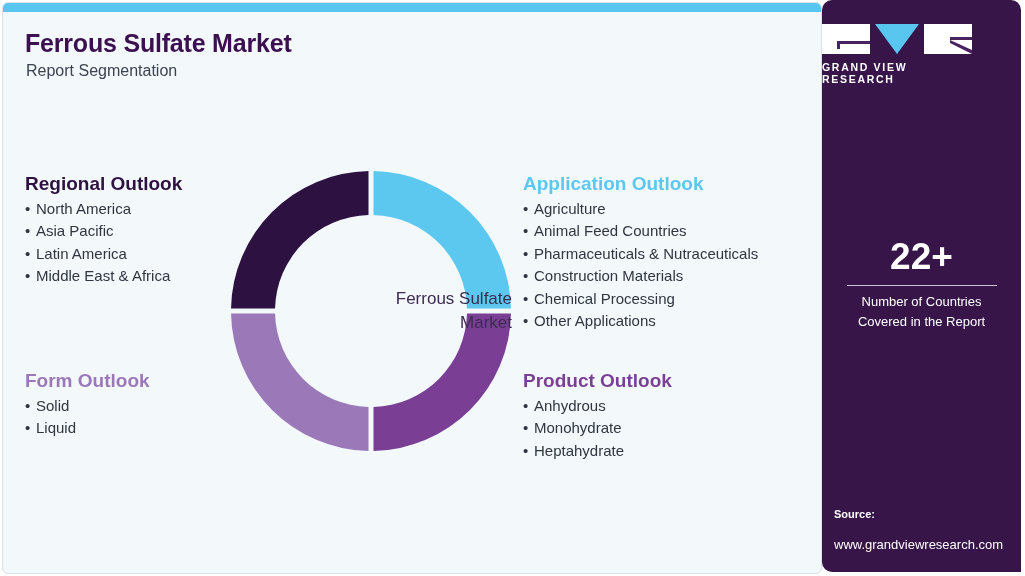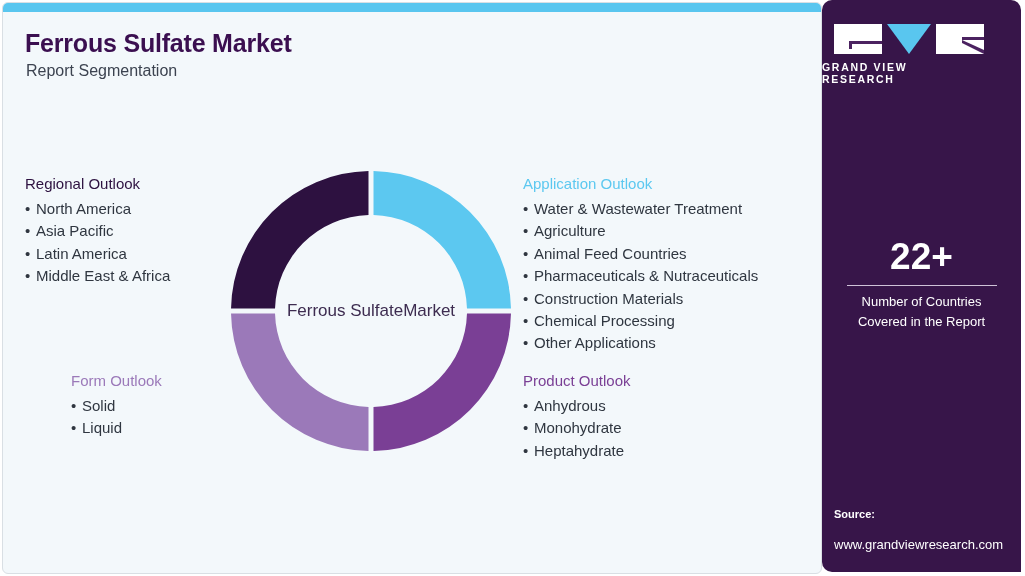--- a/index.html
+++ b/index.html
@@ -56,22 +56,22 @@
     left: 23px;
     top: 59px;
     font-size: 16px;
     color: #3c4350;
   }
 
   
   .block { position: absolute; }
   .block h3 {
     margin: 0 0 3px 0;
-    font-size: 15px;
-    font-weight: normal;
+    font-size: 19px;
+    font-weight: bold;
     line-height: 22px;
   }
   .block ul {
     margin: 0;
     padding: 0;
     list-style: none;
   }
   .block li {
     font-size: 15px;
     line-height: 22.4px;
@@ -80,21 +80,21 @@
   }
   .block li .bullet {
     display: inline-block;
     width: 11px;
     color: #2f3640;
   }
 
   .regional { left: 22px; top: 170px; }
   .regional h3 { color: #2d1140; }
 
-  .form { left: 22px; top: 367px; margin-left: 46px; }
+  .form { left: 22px; top: 367px; }
   .form h3 { color: #9b79b9; }
 
   .application { left: 520px; top: 170px; }
   .application h3 { color: #5cc8f0; }
 
   .product { left: 520px; top: 367px; }
   .product h3 { color: #7a3f95; }
 
   
   .donut-wrap {
@@ -105,22 +105,22 @@
     height: 282px;
   }
   .donut-wrap svg { display: block; }
   .donut-center {
     position: absolute;
     left: 0;
     top: 0;
     width: 282px;
     height: 282px;
     display: flex;
-    flex-direction: row;
-    align-items: center;
+    flex-direction: column;
+    align-items: flex-end;
     justify-content: center;
   }
   .donut-center span {
     font-size: 17px;
     color: #3d2c50;
     line-height: 24px;
     text-align: center;
   }
 
   
@@ -135,21 +135,21 @@
     overflow: hidden;
   }
 
   .logo {
     position: absolute;
     left: 0;
     top: 24px;
     width: 162px;
     display: flex;
     flex-direction: column;
-    align-items: flex-end;
+    align-items: flex-start;
   }
   .logo-marks {
     display: flex;
     align-items: center;
     gap: 5px;
   }
   .logo-tagline {
     margin-top: 7px;
     font-size: 10.5px;
     font-weight: bold;
@@ -226,21 +226,20 @@
       <h3>Form Outlook</h3>
       <ul>
         <li><span class="bullet">•</span><span>Solid</span></li>
         <li><span class="bullet">•</span><span>Liquid</span></li>
       </ul>
     </div>
 
     <div class="block application">
       <h3>Application Outlook</h3>
       <ul>
-        <li><span class="bullet">•</span><span>Water &amp; Wastewater Treatment</span></li>
         <li><span class="bullet">•</span><span>Agriculture</span></li>
         <li><span class="bullet">•</span><span>Animal Feed Countries</span></li>
         <li><span class="bullet">•</span><span>Pharmaceuticals &amp; Nutraceuticals</span></li>
         <li><span class="bullet">•</span><span>Construction Materials</span></li>
         <li><span class="bullet">•</span><span>Chemical Processing</span></li>
         <li><span class="bullet">•</span><span>Other Applications</span></li>
       </ul>
     </div>
 
     <div class="block product">

